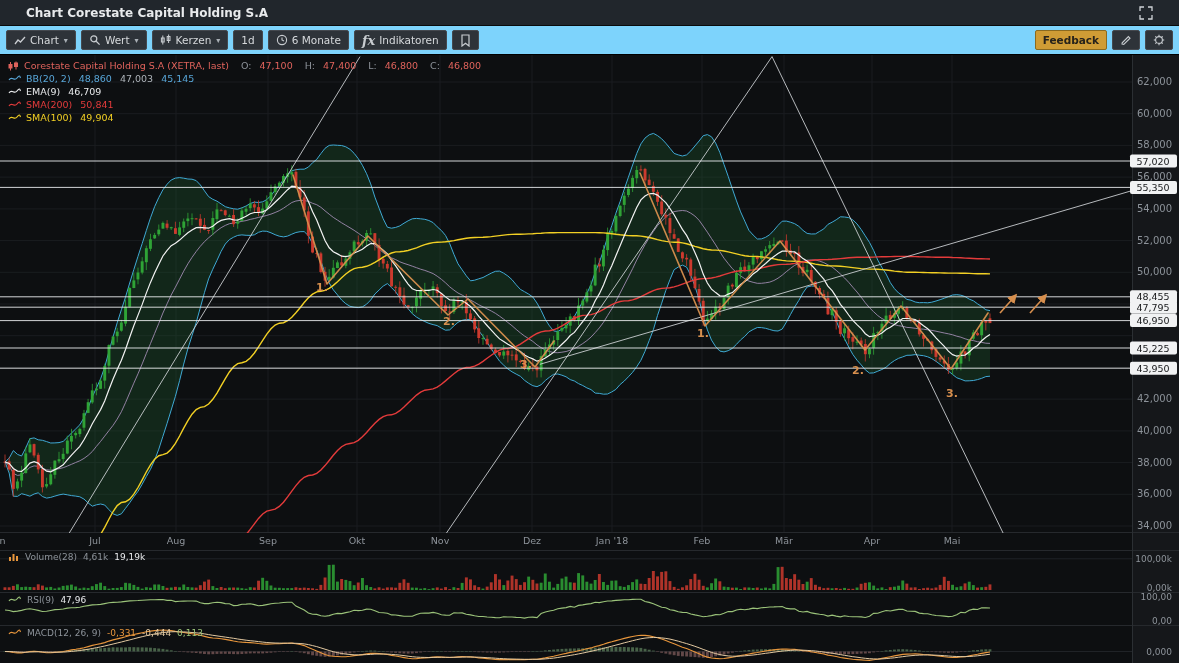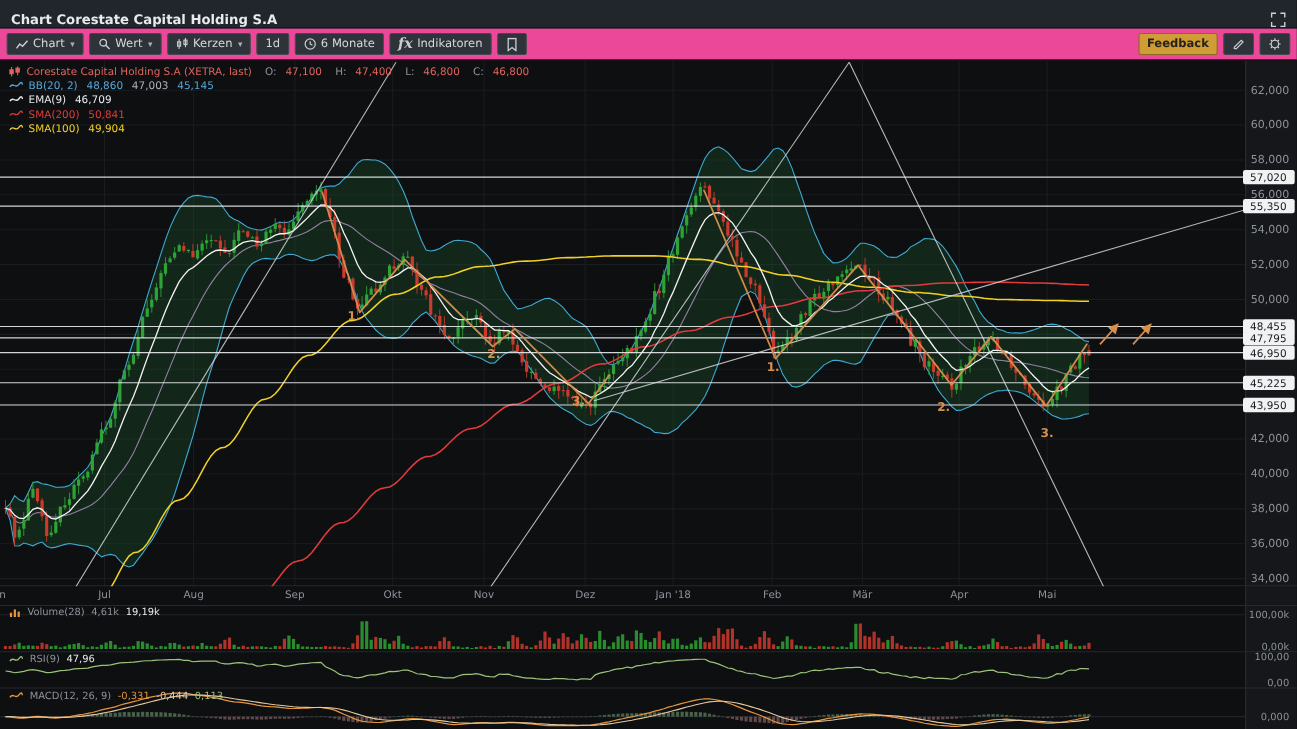--- a/index.html
+++ b/index.html
@@ -1,30 +1,30 @@
 <!DOCTYPE html>
 <html><head>
 <meta charset="utf-8">
 <style>
 *{margin:0;padding:0;box-sizing:border-box}
 html,body{width:1179px;height:663px;overflow:hidden;background:#0c0e10;font-family:"DejaVu Sans",sans-serif}
-.titlebar{height:26px;background:#21262c;display:flex;align-items:flex-end;padding:0 10px;border-bottom:1px solid #0a0b0c}
+.titlebar{height:26px;background:#21262c;display:flex;align-items:center;padding:0 26px;border-bottom:1px solid #0a0b0c}
 .titlebar .title{font-size:12px;font-weight:bold;color:#e8eaec;flex:1}
-.toolbar{height:29px;background:#ec4899;display:flex;align-items:center;gap:5px;padding:0 6px;border-bottom:1px solid #000}
+.toolbar{height:29px;background:#7dd3fc;display:flex;align-items:center;gap:5px;padding:0 6px;border-bottom:1px solid #000}
 .tb-btn{display:inline-flex;align-items:center;gap:4px;height:20px;padding:0 7px;background:#2e3339;border:1px solid #45494f;border-radius:2px;color:#d6d9dc;font-size:10.5px;font-family:inherit;cursor:pointer;white-space:nowrap}
 .tb-btn svg{display:block}
 .caret{font-size:8px;color:#aab0b6;margin-left:1px}
 .spacer{flex:1}
 .feedback{background:#cf9c35;border-color:#8a6a20;color:#26221a;font-weight:bold}
 .fxicon{font-style:italic;font-weight:bold;font-size:13px;color:#c9cdd1;font-family:"DejaVu Serif",serif}
 .chart-area{position:relative;height:608px;background:#0d0f11}
 #chart-svg{position:absolute;left:0;top:0}
 #chart-svg text{font-family:"DejaVu Sans",sans-serif}
 .legend{position:absolute;left:8px;top:5px;display:flex;flex-direction:column;gap:2px;font-size:9.5px}
-.lrow{display:flex;gap:5px;white-space:nowrap;height:11px}
+.lrow{display:flex;align-items:center;gap:5px;white-space:nowrap;height:11px}
 .lk{color:#8d939a;margin-left:7px}
 .lv{margin-left:3px}
 .c-red{color:#e0635c}.c-red2{color:#e33b3b}.c-blue{color:#58a6d8}.c-steel{color:#aeb4ba}
 .c-white{color:#e8eaec}.c-yellow{color:#f2d024}.c-gray{color:#8d939a}.c-light{color:#cfd3d7}
 .c-orange{color:#e8963c}.c-tan{color:#e3c9a1}.c-green{color:#9bc37a}
 .plegend{position:absolute;left:8px;display:flex;gap:6px;font-size:9px;white-space:nowrap}
 .plegend span{display:inline-block}
 </style>
 </head>
 <body>

